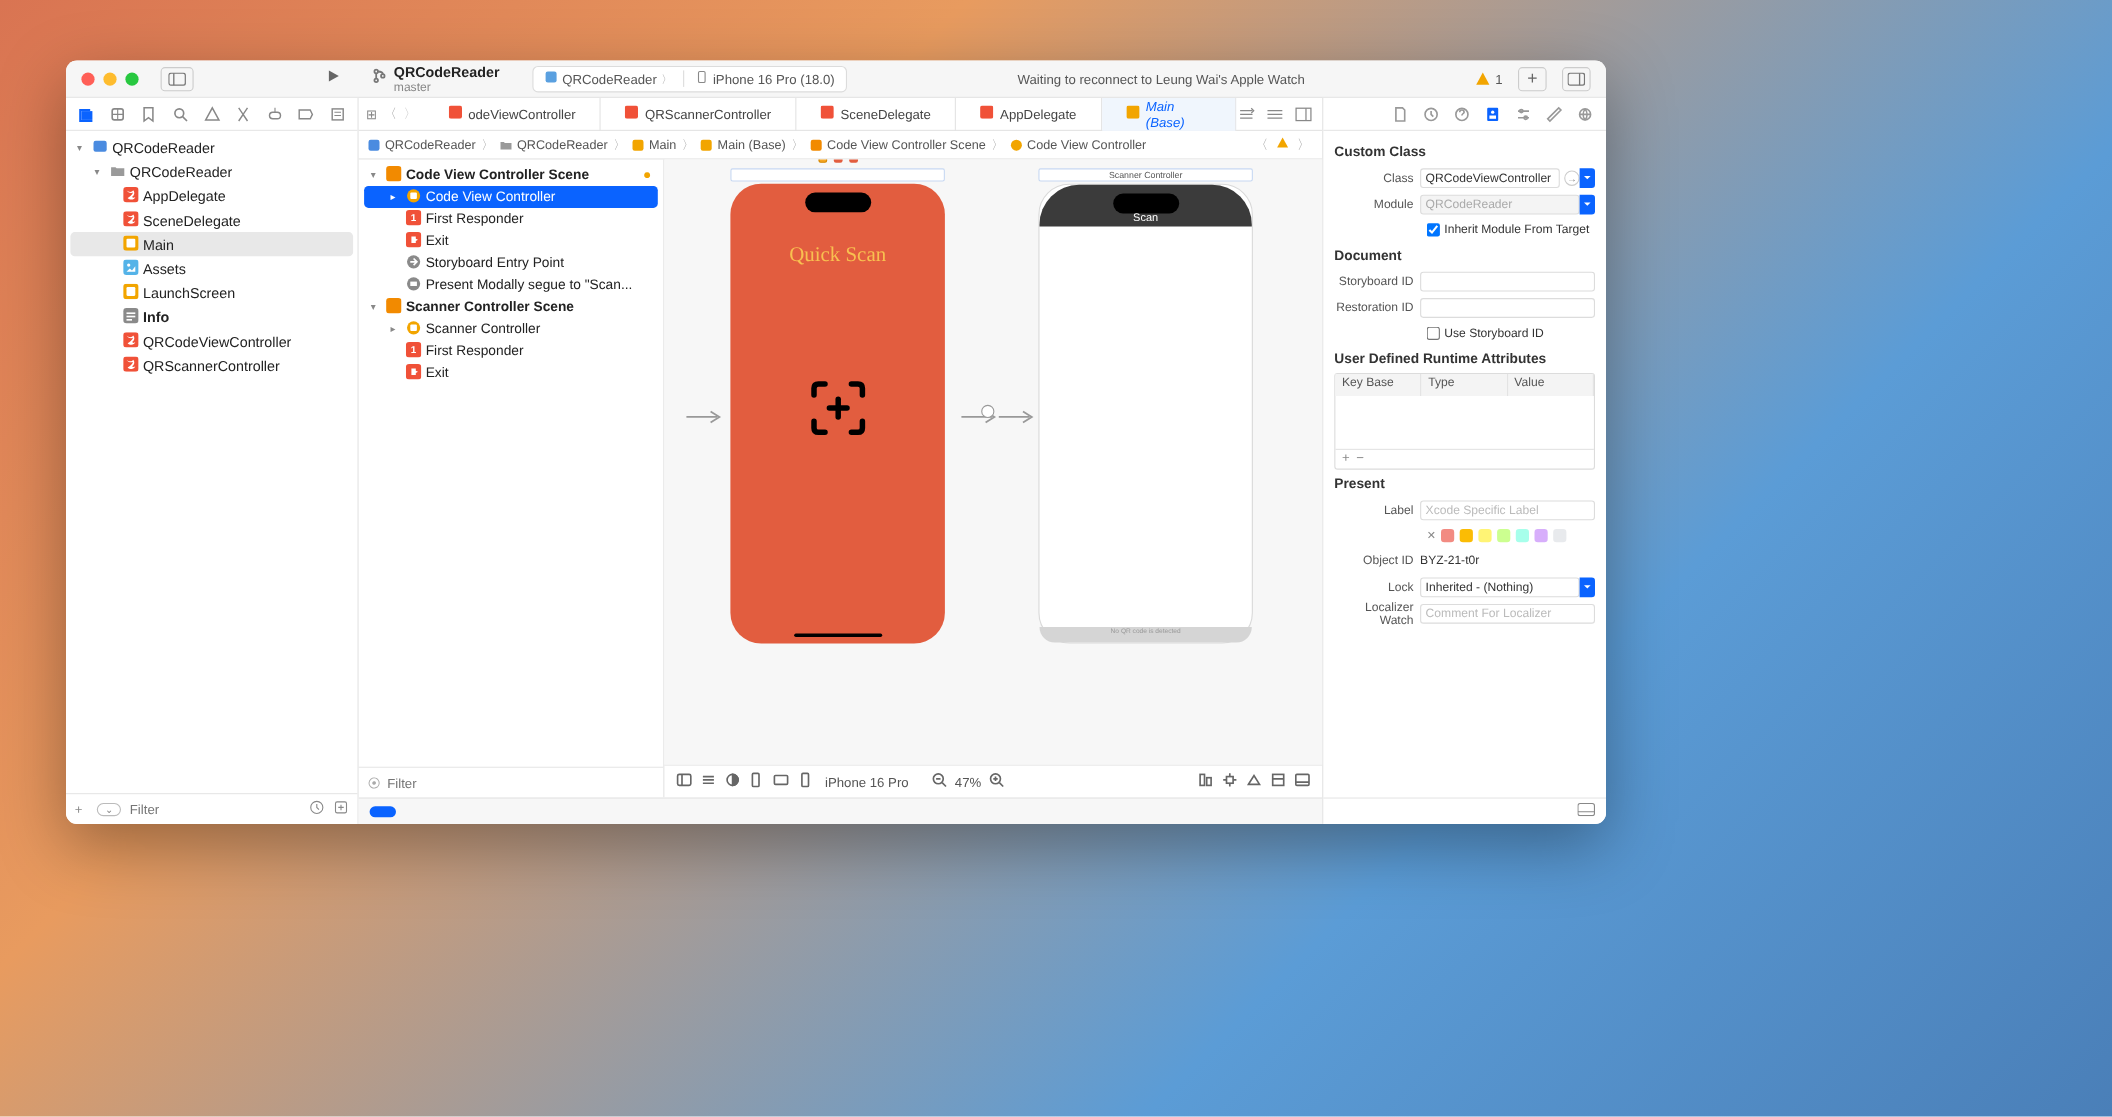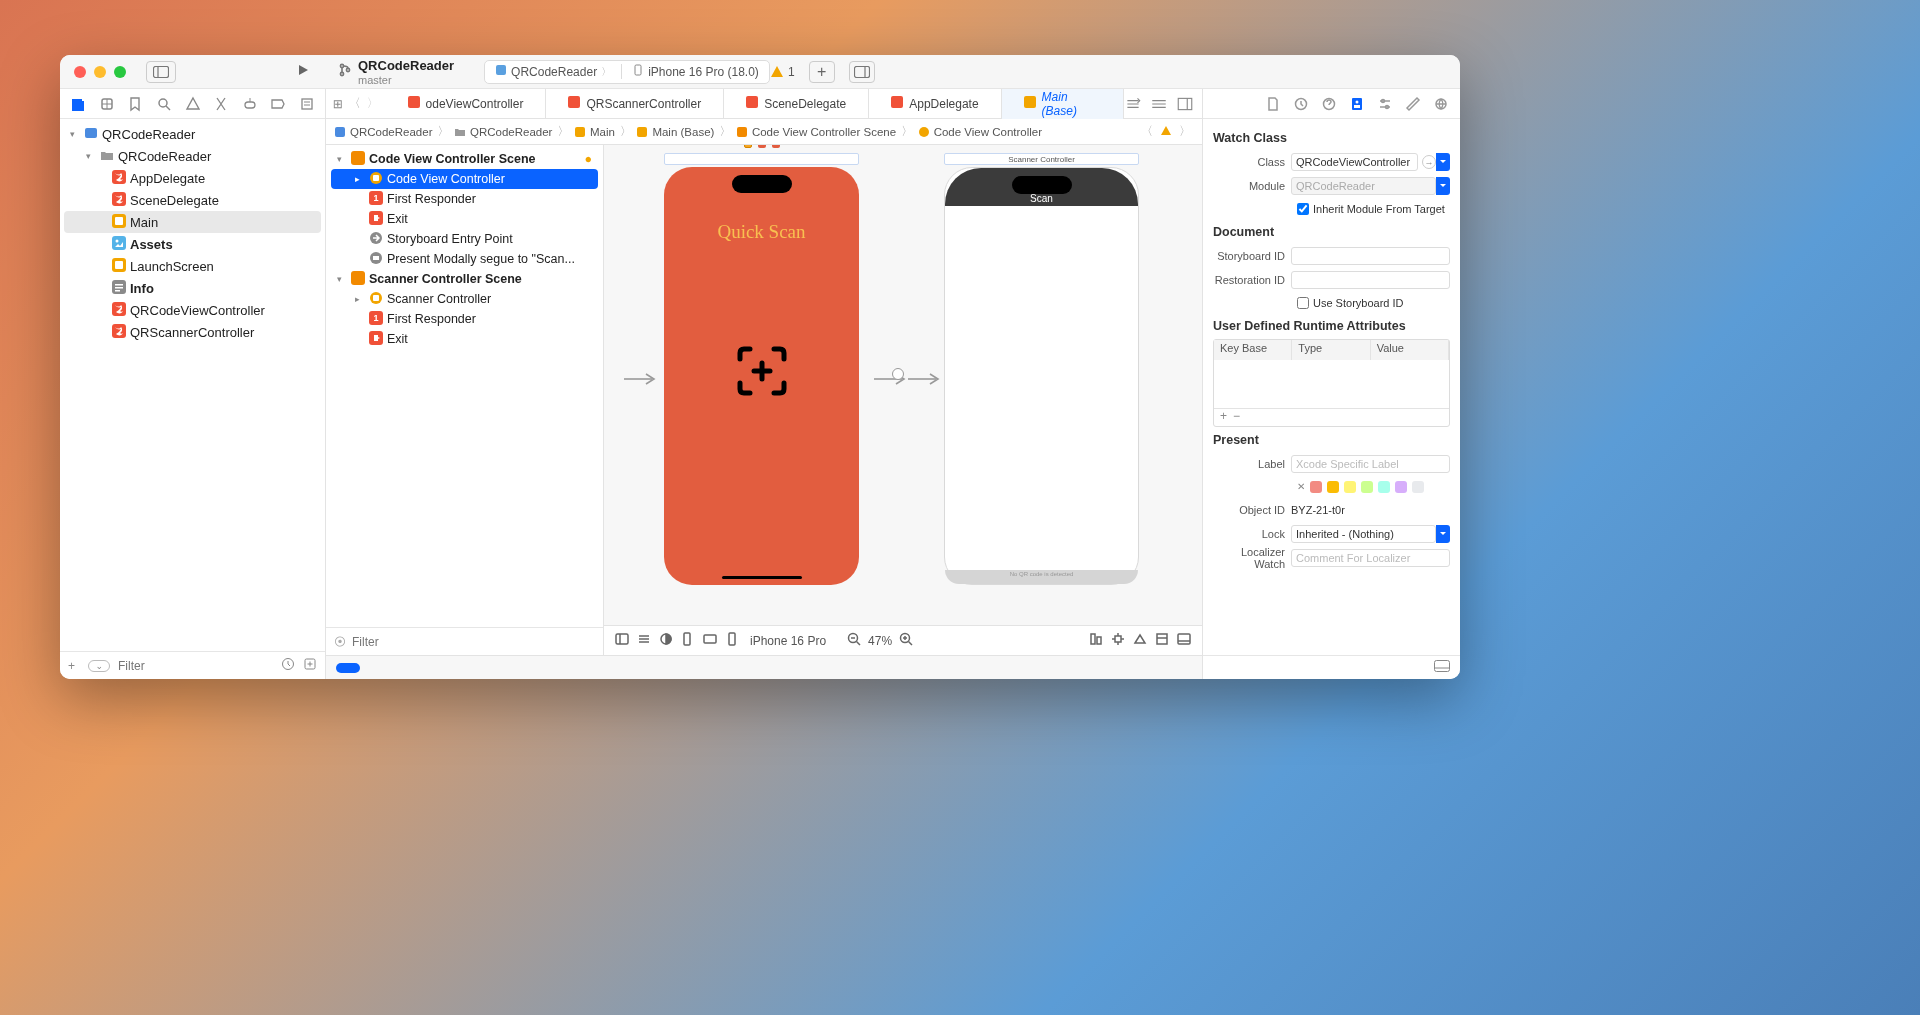--- a/index.html
+++ b/index.html
@@ -1,17 +1,17 @@
 <!DOCTYPE html>
 <html><head>
 <meta charset="utf-8">
 <style>
 * { box-sizing: border-box; margin: 0; padding: 0; font-family: -apple-system, "SF Pro Text", "Helvetica Neue", sans-serif; }
 body { background: linear-gradient(135deg, #d97452 0%, #e89b5f 30%, #5b9cd6 70%, #4a7fb8 100%); width: 1920px; height: 1015px; overflow: hidden; position: relative; }
-.osx-window { position: absolute; left: 60px; top: 55px; width: 1400px; height: 624px; background: #fff; border-radius: 10px; box-shadow: 0 20px 60px rgba(0,0,0,.35); display: flex; flex-direction: column; overflow: hidden; }
+.osx-window { position: absolute; left: 60px; top: 55px; width: 1400px; height: 694px; background: #fff; border-radius: 10px; box-shadow: 0 20px 60px rgba(0,0,0,.35); display: flex; flex-direction: column; overflow: hidden; }
 
 
 .titlebar { height: 34px; background: #f6f6f6; border-bottom: 1px solid #e5e5e5; display: flex; align-items: center; }
 .traffic { display: flex; gap: 8px; padding: 0 14px; }
 .dot { width: 12px; height: 12px; border-radius: 50%; }
 .red { background:#ff5f57;} .yellow{background:#febc2e;} .green{background:#28c840;}
 .sidebar-toggle { width: 30px; height: 22px; margin-left: 6px; border: 1px solid #ccc; border-radius: 4px; display:flex;align-items:center;justify-content:center; }
 .sidebar-toggle svg { width:16px; height:12px; stroke:#777; fill:none; stroke-width:1.2; }
 .run-btn { margin-left: 120px; color:#777; }
 .run-btn svg{width:14px;height:14px;fill:#666;}
@@ -185,20 +185,21 @@
         <span>QRCodeReader</span>
         <span style="color:#aaa;font-size:10px">〉</span>
       </div>
       <div class="scheme-seg">
         <span class="scheme-icon"><svg viewBox="0 0 12 12">
               <rect x="3" y="1" width="6" height="10" rx="1.2" fill="none" stroke="#888"></rect>
             </svg></span>
         <span>iPhone 16 Pro (18.0)</span>
       </div>
     </div>
+    <div class="status-text">Waiting to reconnect to Leung Wai's Apple Watch</div>
     <div class="warn-badge">
       <svg viewBox="0 0 14 14">
           <path d="M7 1 L13 12 H1 Z"></path>
         </svg>
       <span>1</span>
     </div>
     <div class="plus-btn">+</div>
     <div class="panel-toggle">
       <svg viewBox="0 0 16 12">
           <rect x="0.5" y="0.5" width="15" height="11" rx="2"></rect>
@@ -294,21 +295,21 @@
                 </svg></span>
               <span>SceneDelegate</span>
             </div>
             <div class="tree-row gray-sel" style="padding-left: 48px;">
               <span class="swift-icon"><svg viewBox="0 0 14 14">
                   <rect width="14" height="14" rx="3" fill="#f2a500"></rect>
                   <rect x="3" y="3" width="8" height="8" fill="#fff" rx="1"></rect>
                 </svg></span>
               <span>Main</span>
             </div>
-            <div class="tree-row" style="padding-left: 48px; font-weight: bold;">
+            <div class="tree-row" style="padding-left: 48px;">
               <span class="swift-icon"><svg viewBox="0 0 14 14">
                   <rect width="14" height="14" rx="3" fill="#54b3e8"></rect>
                   <circle cx="5" cy="5" r="1.5" fill="#fff"></circle>
                   <path d="M3 11l3-3 2 2 3-4v5z" fill="#fff"></path>
                 </svg></span>
               <span>Assets</span>
             </div>
             <div class="tree-row" style="padding-left: 48px;">
               <span class="swift-icon"><svg viewBox="0 0 14 14">
                   <rect width="14" height="14" rx="3" fill="#f2a500"></rect>
@@ -743,21 +744,21 @@
             </svg>
           </div>
         <div class="it">
             <svg viewBox="0 0 16 16">
               <circle cx="8" cy="8" r="5"></circle>
               <path d="M3 8h10M8 3a8 8 0 010 10M8 3a8 8 0 000 10"></path>
             </svg>
           </div>
       </div>
       <div class="insp-body">
-        <div class="sect-label">Watch Class</div>
+        <div class="sect-label">Custom Class</div>
         <div class="field-row">
           <div class="fl">Class</div>
           <div class="fi">
               <span style="flex:1">QRCodeViewController</span>
             </div>
           <div class="pop">→</div>
           <div class="dd">
               <svg viewBox="0 0 8 8">
                 <path d="M1 2l3 3 3-3"></path>
               </svg>

